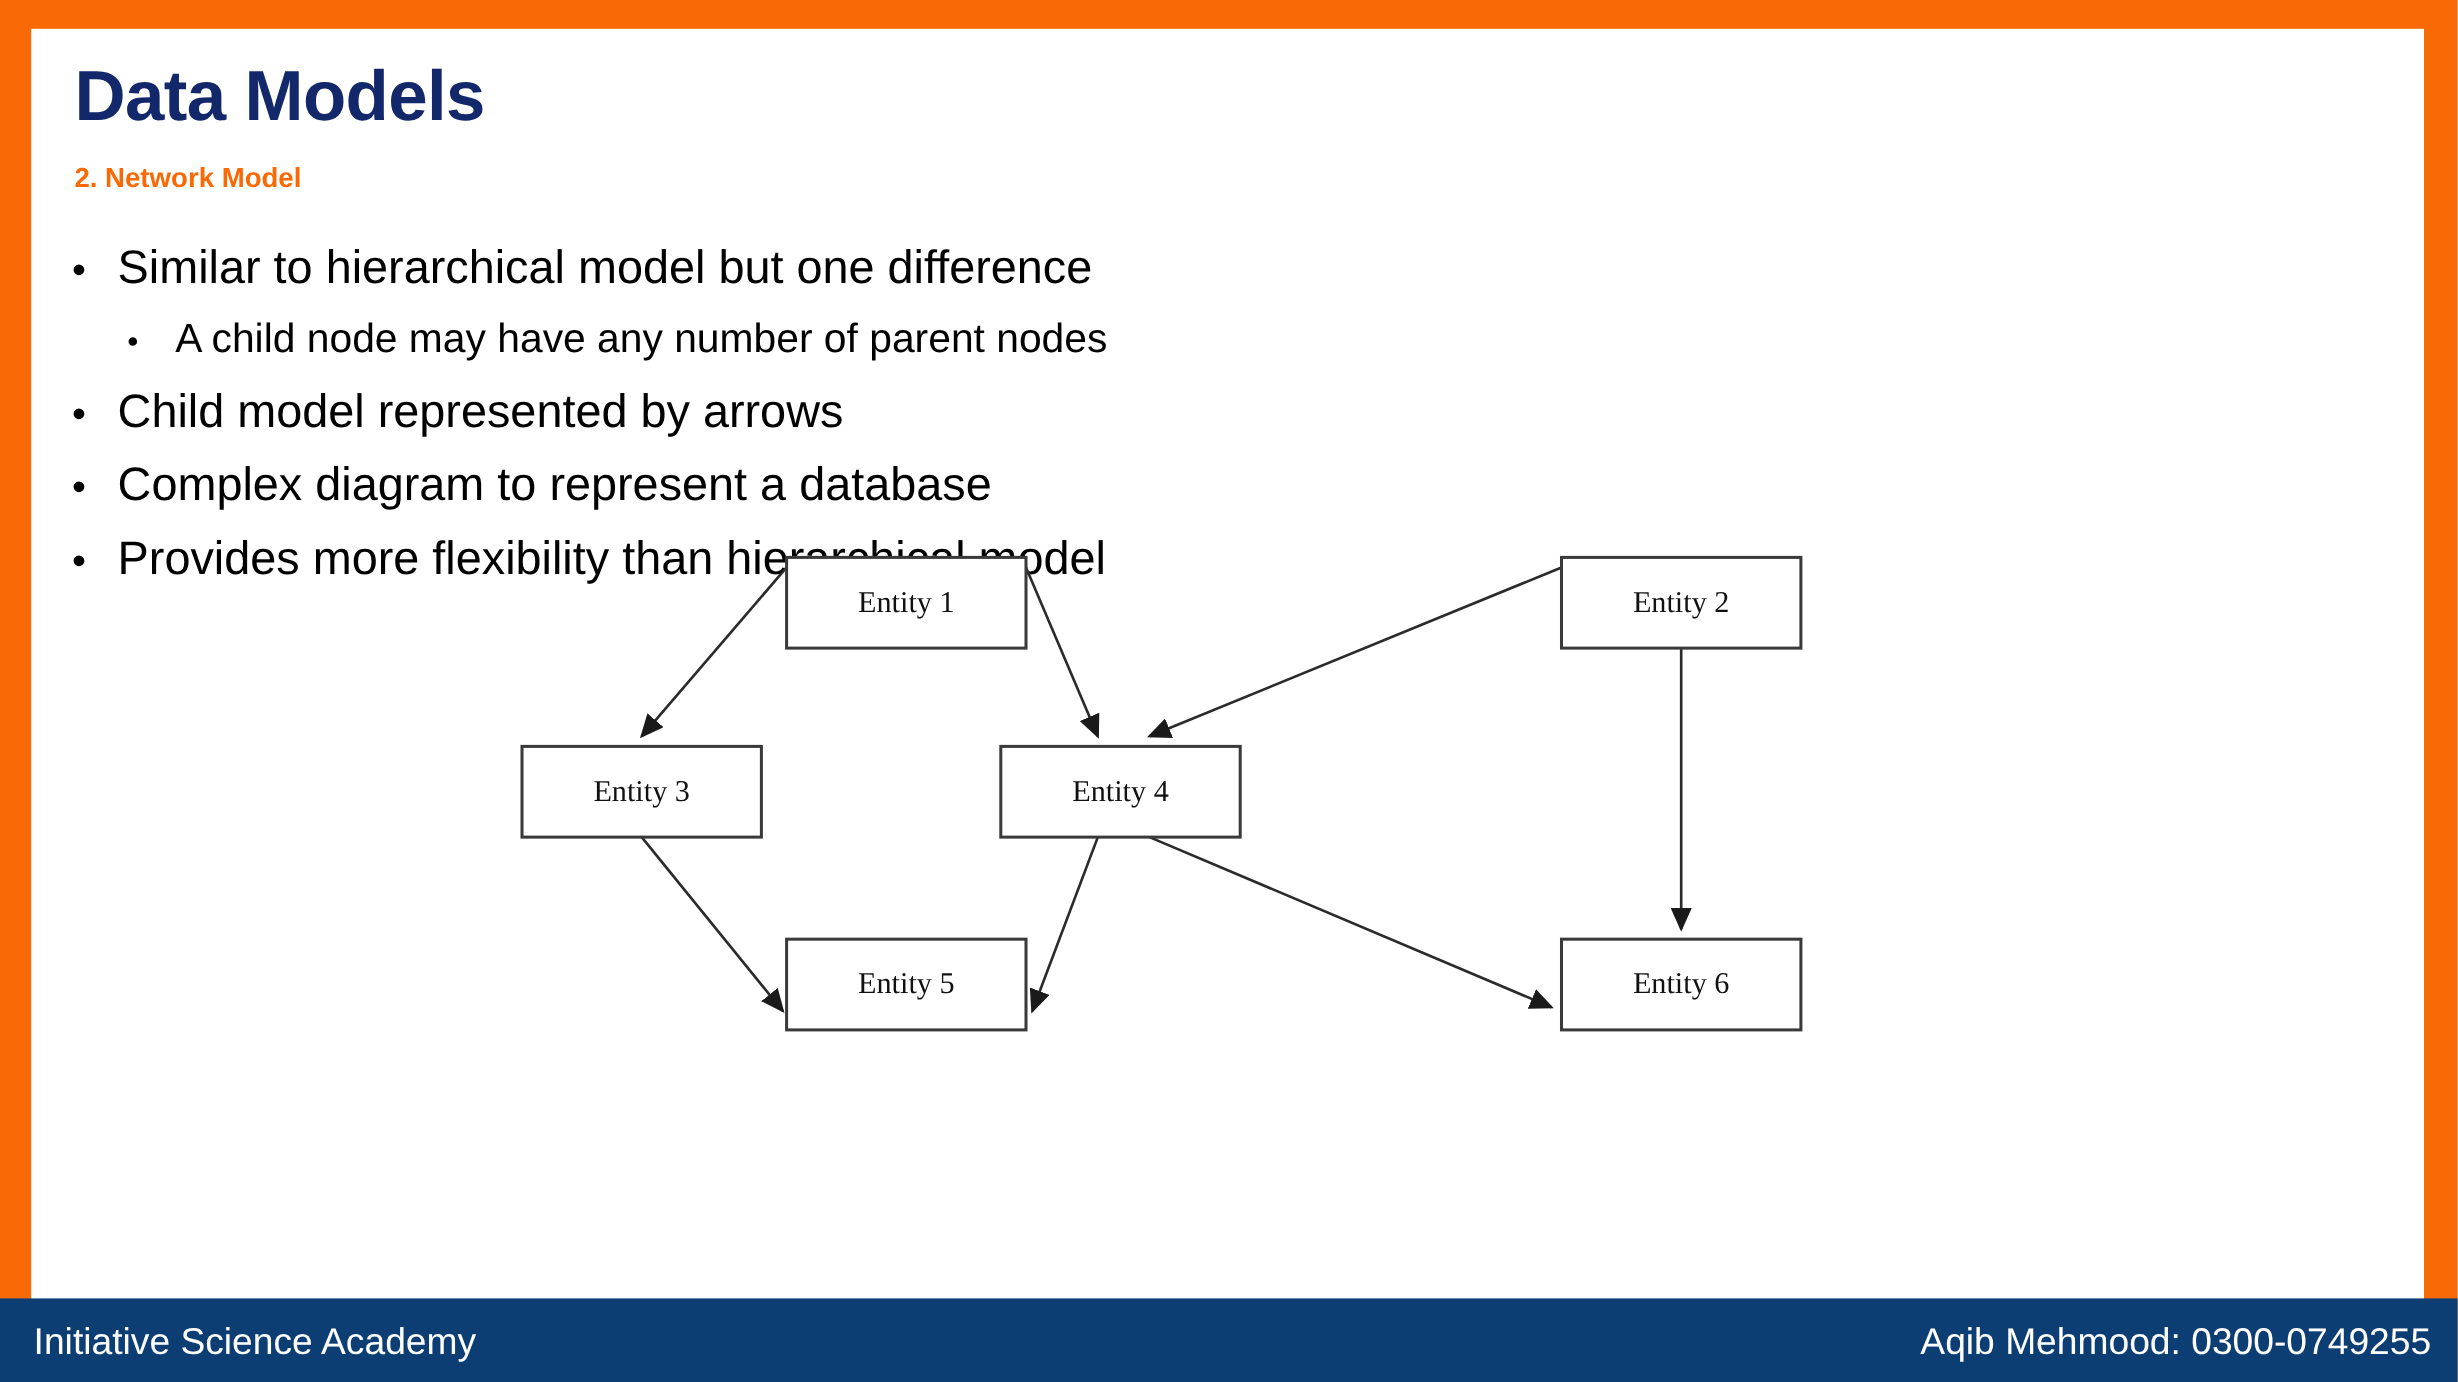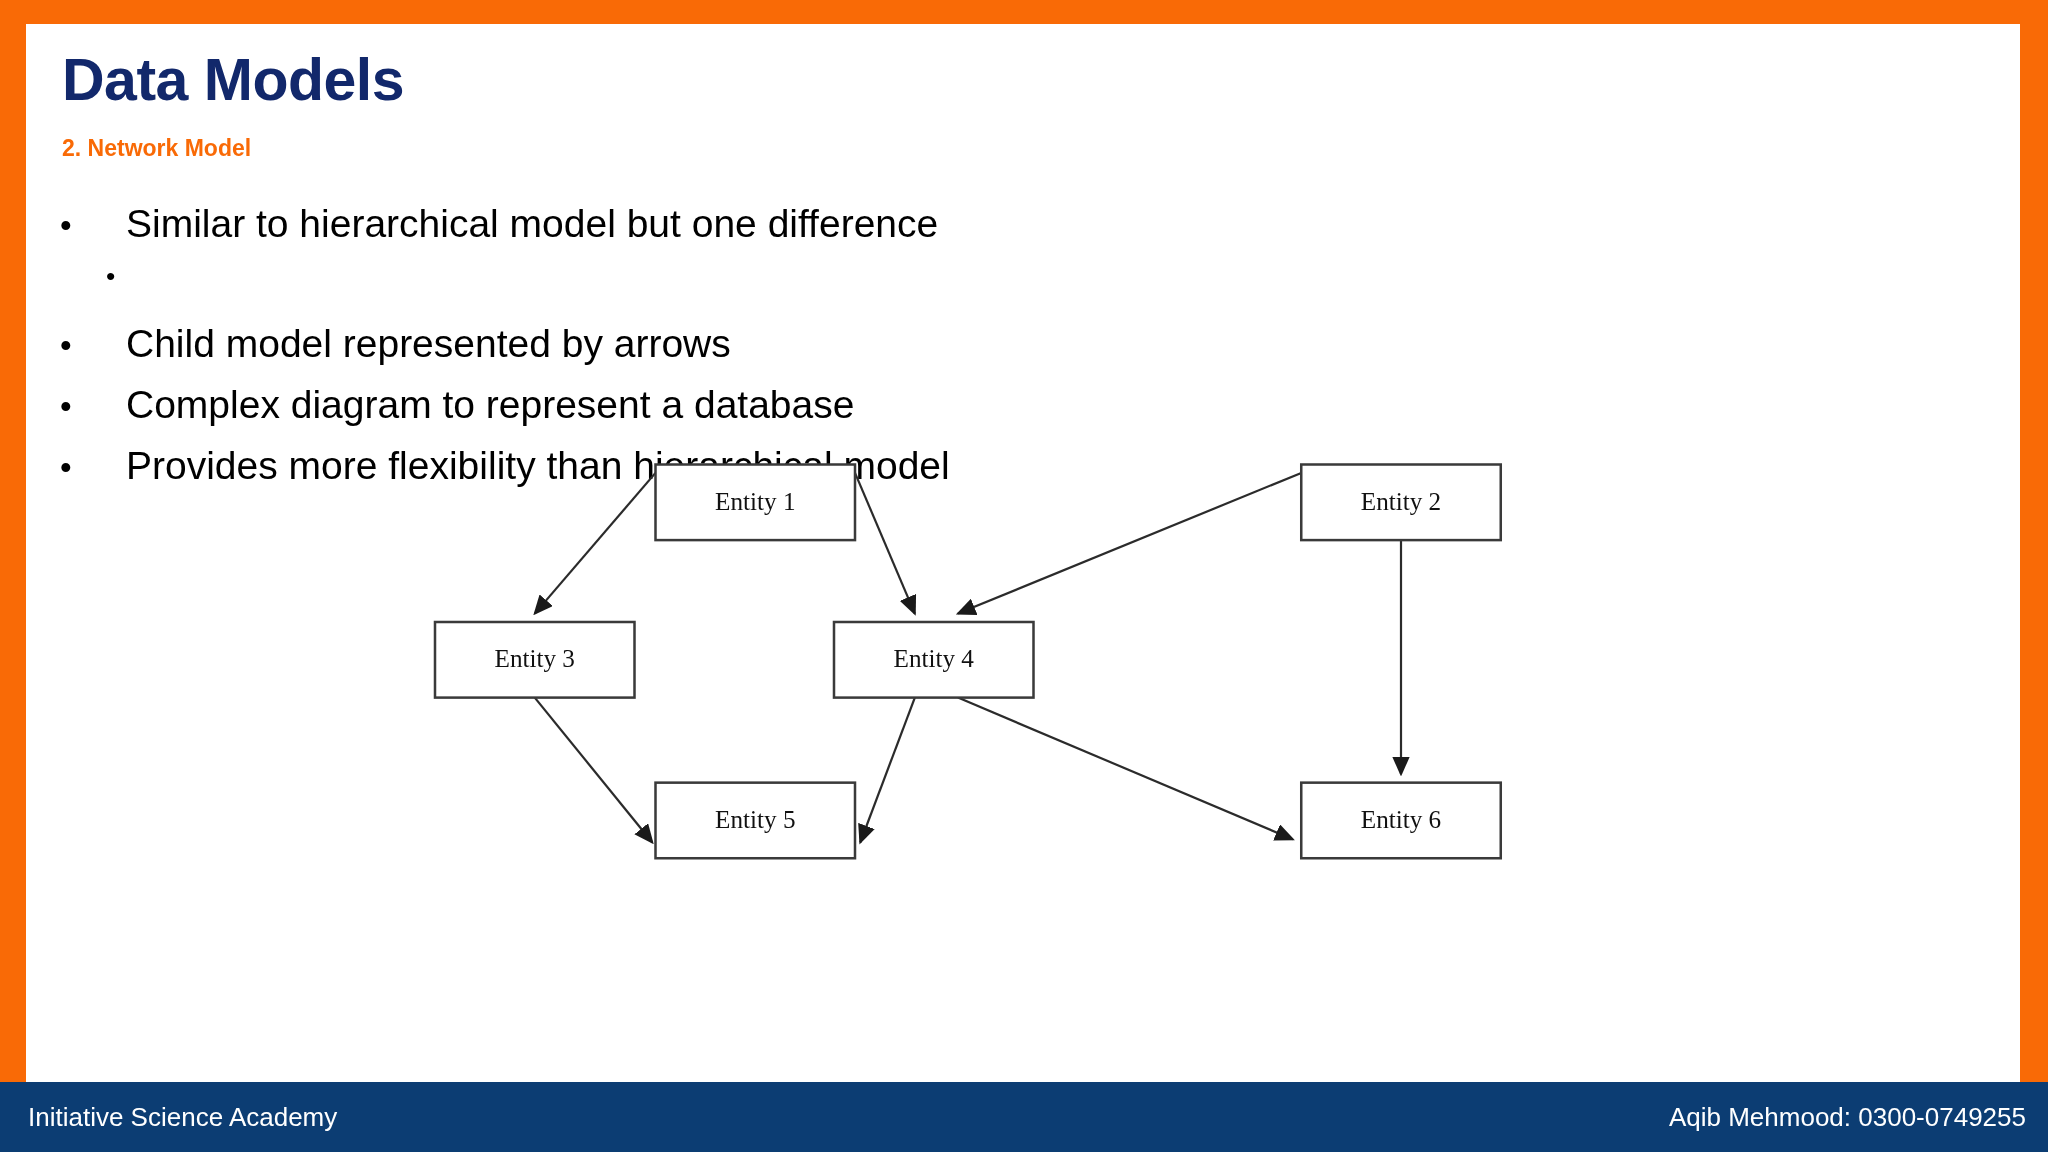--- a/index.html
+++ b/index.html
@@ -86,21 +86,20 @@
     flex: none;
     font-size: 0.85em;
     line-height: 1;
   }
   .bullet-row.level-2 .bullet-mark {
     width: 40px;
     font-size: 0.78em;
   }
   .bullet-text {
     display: inline-block;
-    margin-left: 28px;
   }
 
   
   #diagram {
     position: absolute;
     left: 330px;
     top: 430px;
     width: 1250px;
     height: 420px;
   }
@@ -117,21 +116,21 @@
     height: 70px;
     background: #0C3D73;
     display: flex;
     align-items: center;
     justify-content: space-between;
     box-sizing: border-box;
     padding: 0 22px 0 28px;
   }
   .footer-text {
     color: #ffffff;
-    font-size: 26px;
+    font-size: 31px;
     line-height: 1;
     white-space: nowrap;
   }
   #footer-right { }
 </style>
 </head>
 <body>
 
 <div id="slide">
 
@@ -143,20 +142,21 @@
 
     <div id="bullets">
 
       <div class="bullet-row level-1">
         <span class="bullet-mark">•</span>
         <span class="bullet-text">Similar to hierarchical model but one difference</span>
       </div>
 
       <div class="bullet-row level-2">
         <span class="bullet-mark">•</span>
+        <span class="bullet-text">A child node may have any number of parent nodes</span>
       </div>
 
       <div class="bullet-row level-1">
         <span class="bullet-mark">•</span>
         <span class="bullet-text">Child model represented by arrows</span>
       </div>
 
       <div class="bullet-row level-1">
         <span class="bullet-mark">•</span>
         <span class="bullet-text">Complex diagram to represent a database</span>

